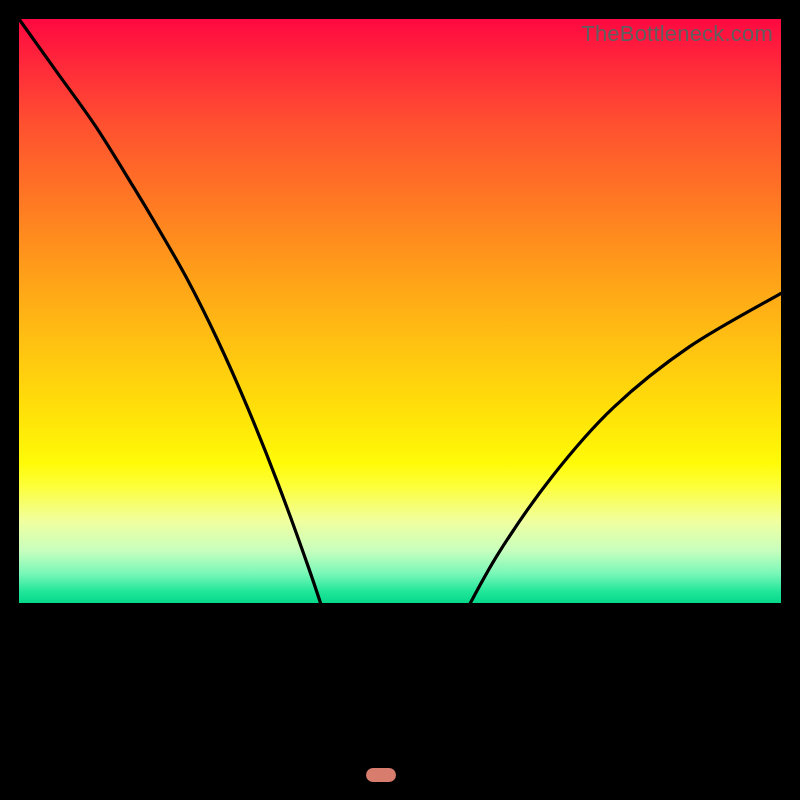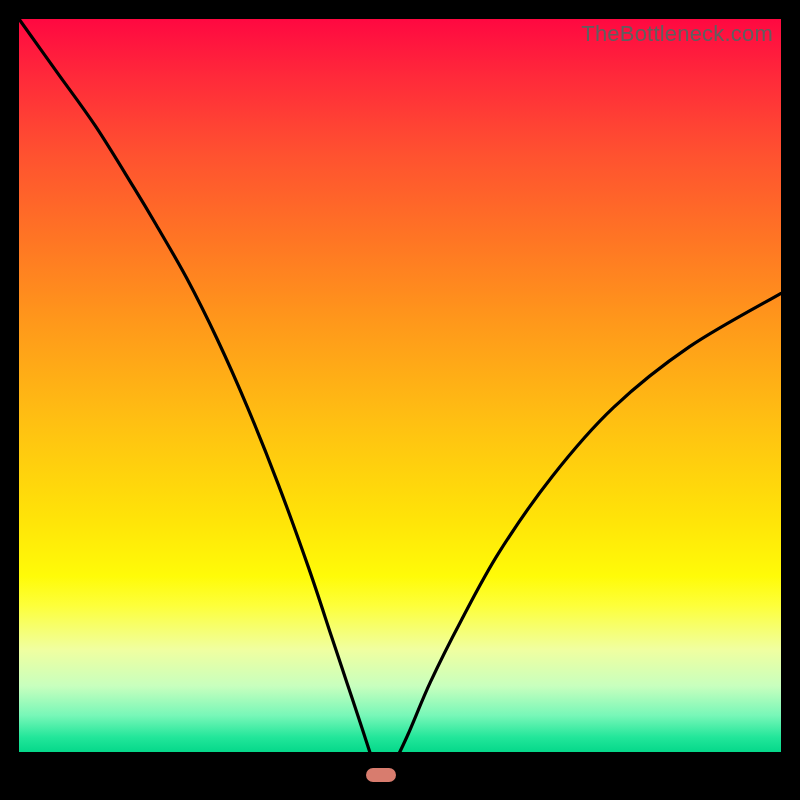--- a/index.html
+++ b/index.html
@@ -15,21 +15,21 @@
     position: relative;
     width: 800px;
     height: 800px;
     background: #000;
   }
   .plot-area {
     position: absolute;
     left: 19px;
     top: 19px;
     width: 762px;
-    height: 733px;
+    height: 584px;
     background: linear-gradient(to bottom,
       #ff0841 0%,
       #ff2a3a 8%,
       #ff5030 18%,
       #ff7524 30%,
       #ff9a1a 42%,
       #ffc012 55%,
       #ffe308 68%,
       #fffb08 76%,
       #fdff3a 80%,

